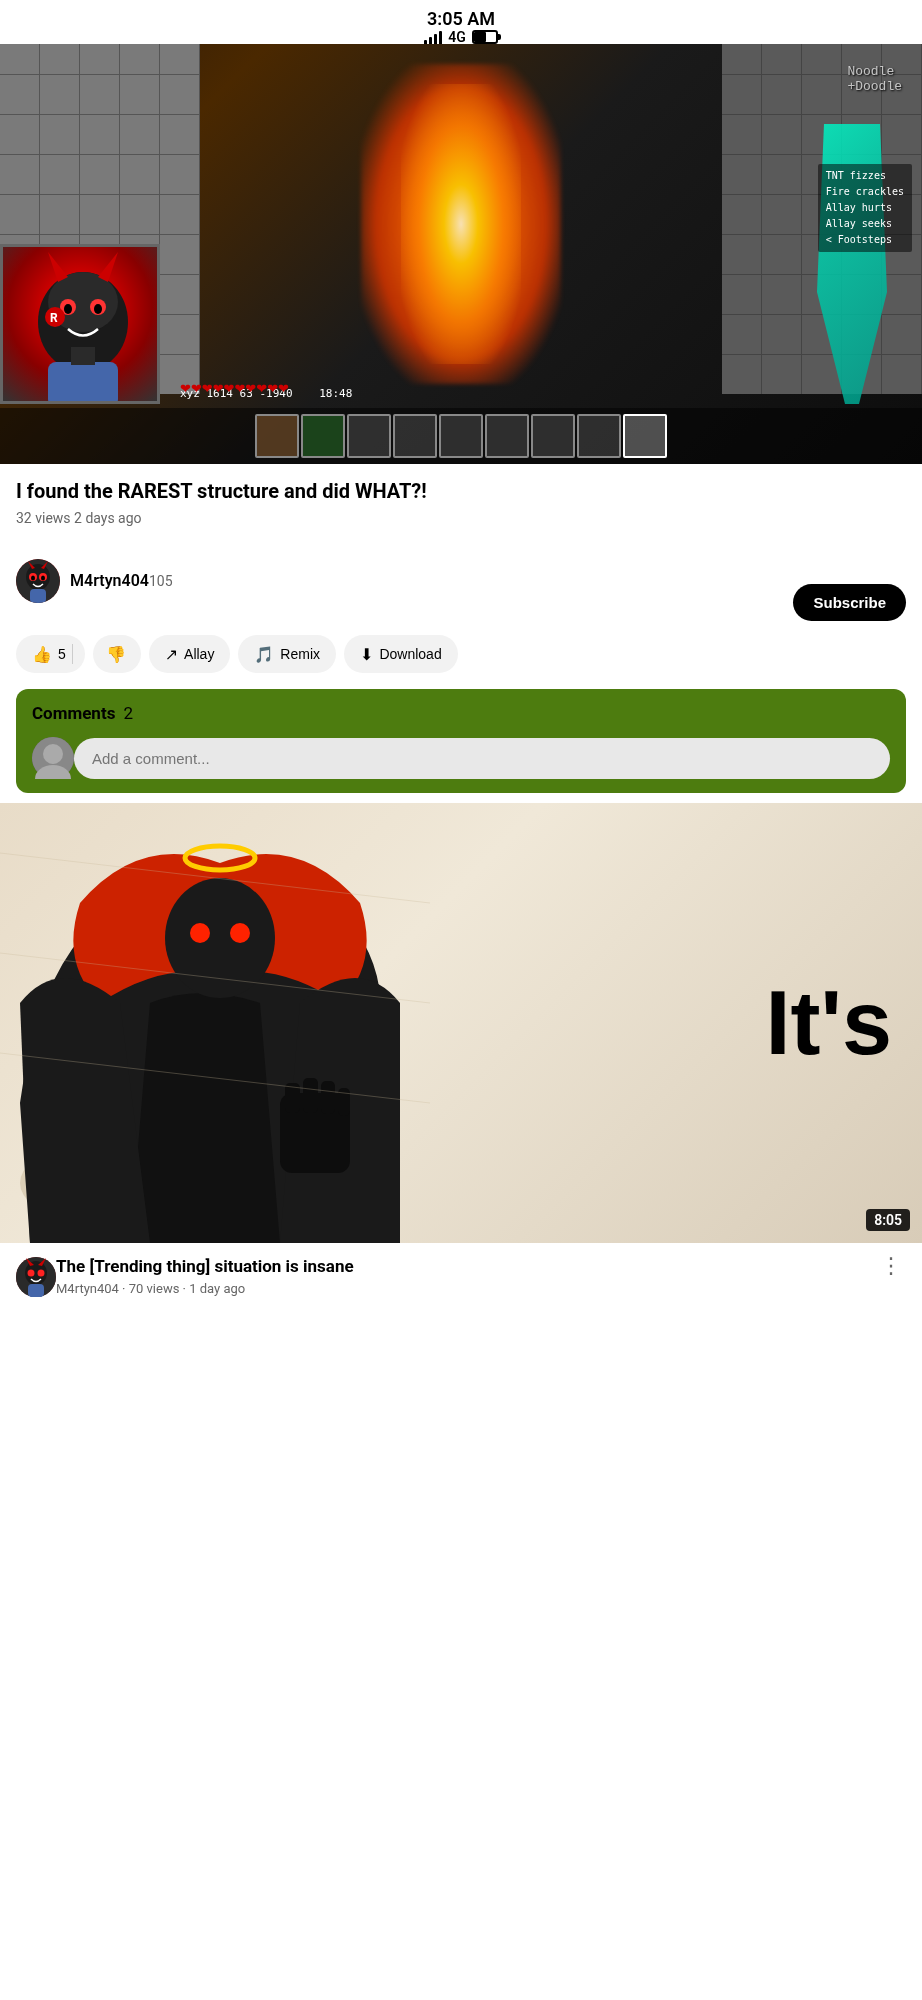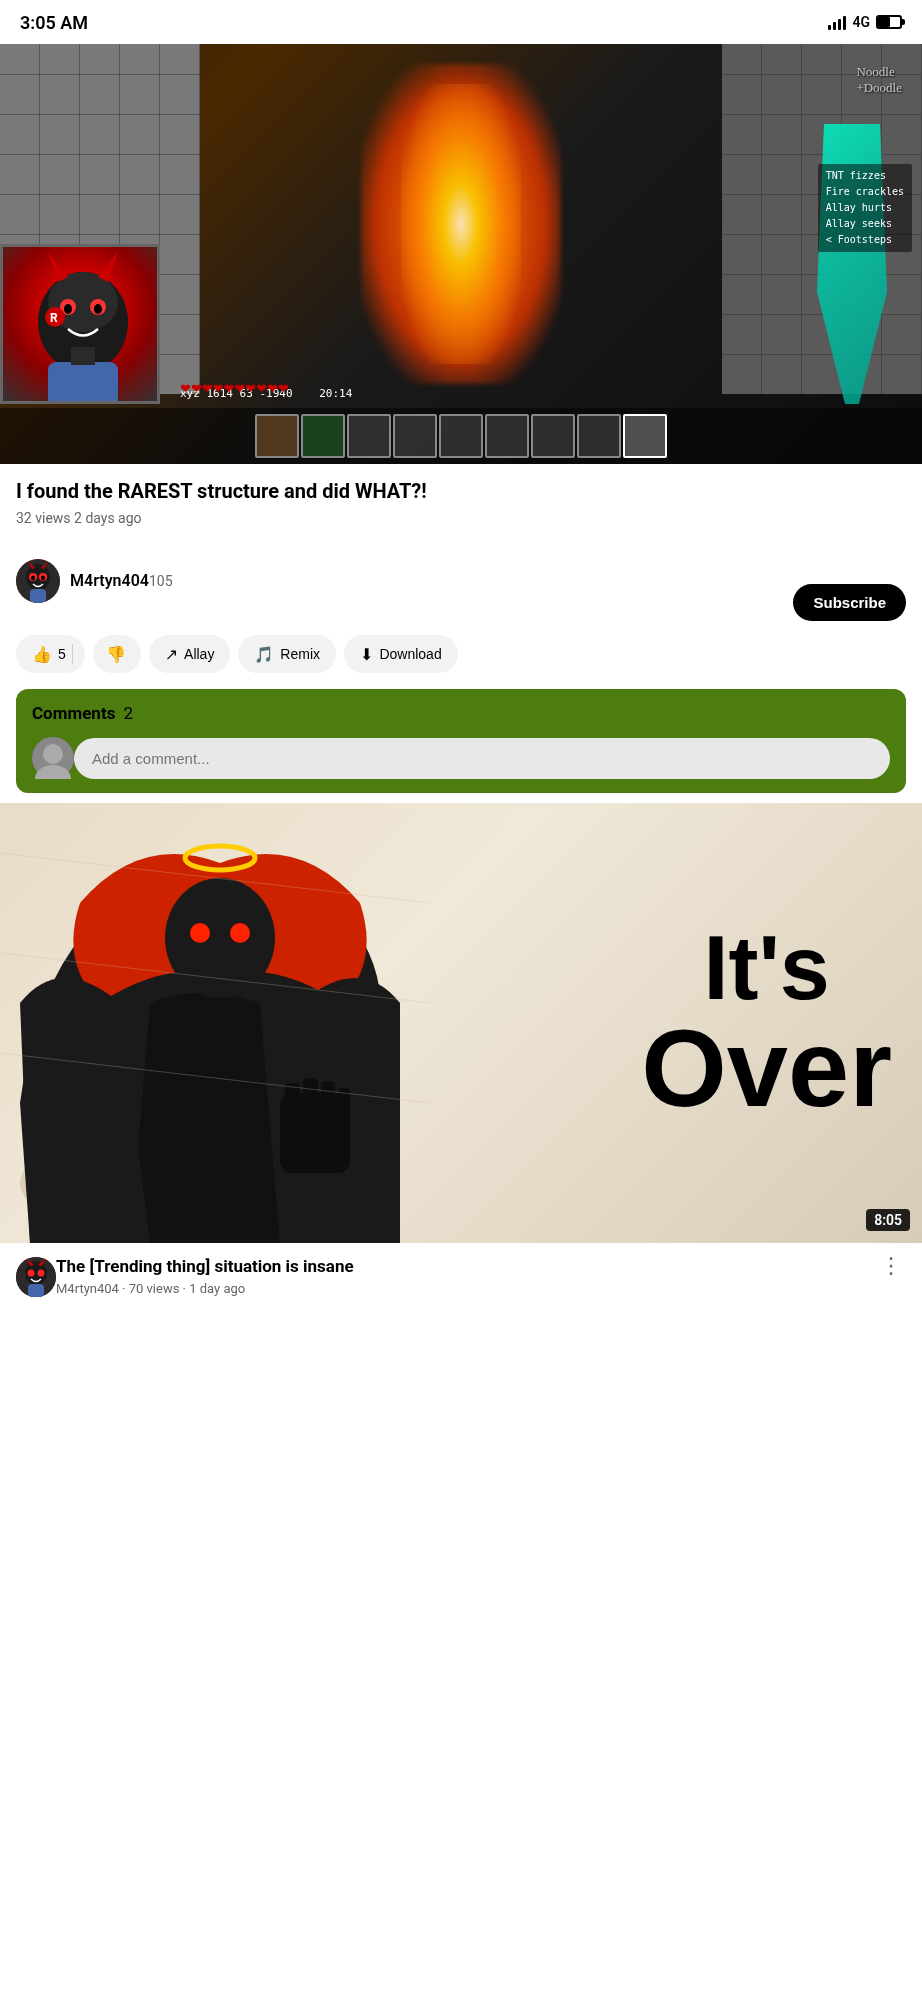--- a/index.html
+++ b/index.html
@@ -12,20 +12,21 @@
     }
 
     
     .status-bar {
       display: flex;
       justify-content: space-between;
       align-items: center;
       padding: 8px 20px;
       background: #fff;
       height: 44px;
+      flex-direction: column;
     }
     .status-time {
       font-size: 18px;
       font-weight: 600;
       color: #000;
     }
     .status-icons {
       display: flex;
       align-items: center;
       gap: 6px;
@@ -200,21 +201,21 @@
       padding: 4px 8px;
       line-height: 1.6;
       border-radius: 2px;
     }
     .mc-watermark {
       position: absolute;
       top: 20px;
       right: 20px;
       color: rgba(255,255,255,0.7);
       font-size: 13px;
-      font-family: Liberation Serif, serif;
+      font-family: Liberation Mono, monospace;
       text-shadow: 1px 1px 2px #000;
     }
     .mc-inventory {
       position: absolute;
       bottom: 0;
       left: 0; right: 0;
       height: 56px;
       background: rgba(0,0,0,0.5);
       display: flex;
       align-items: center;
@@ -547,21 +548,21 @@
 
             <rect x="45" y="115" width="70" height="45" rx="8" fill="#4466aa"></rect>
 
             <rect x="68" y="100" width="24" height="18" fill="#2a2a2a"></rect>
           </svg>
         </div>
       </div>
 
       <div class="mc-hud-text">
         <span style="color:#fff;font-size:11px;font-family:monospace;">xyz 1614 63 -1940</span>
-        <span style="color:#fff;font-size:11px;font-family:monospace;margin-left:20px;">20:14</span>
+        <span style="color:#fff;font-size:11px;font-family:monospace;margin-left:20px;">18:48</span>
       </div>
 
       <div class="hearts-row">
         <span style="color:#cc0000;font-size:13px;">❤❤❤❤❤❤❤❤❤❤</span>
       </div>
 
       <div class="mc-chat">
         <div>TNT fizzes</div>
         <div>Fire crackles</div>
         <div>Allay hurts</div>
@@ -691,21 +692,20 @@
         <rect x="338" y="285" width="12" height="28" rx="5" fill="#0d0d0d"></rect>
 
         <line x1="0" y1="50" x2="430" y2="100" stroke="#c8b898" stroke-width="1" opacity="0.3"></line>
         <line x1="0" y1="150" x2="430" y2="200" stroke="#c8b898" stroke-width="1" opacity="0.3"></line>
         <line x1="0" y1="250" x2="430" y2="300" stroke="#c8b898" stroke-width="1" opacity="0.3"></line>
       </svg>
     </div>
 
     <div class="overlay-text">
       <span class="its-text">It's</span>
-      <span class="over-text">Over</span>
     </div>
 
     <div class="duration-badge">8:05</div>
   </div>
 </div>
 
 <div class="rec-info">
   <div class="rec-avatar">
     <svg width="40" height="40" viewBox="0 0 40 40">
       <circle cx="20" cy="20" r="20" fill="#2a2a2a"></circle>

